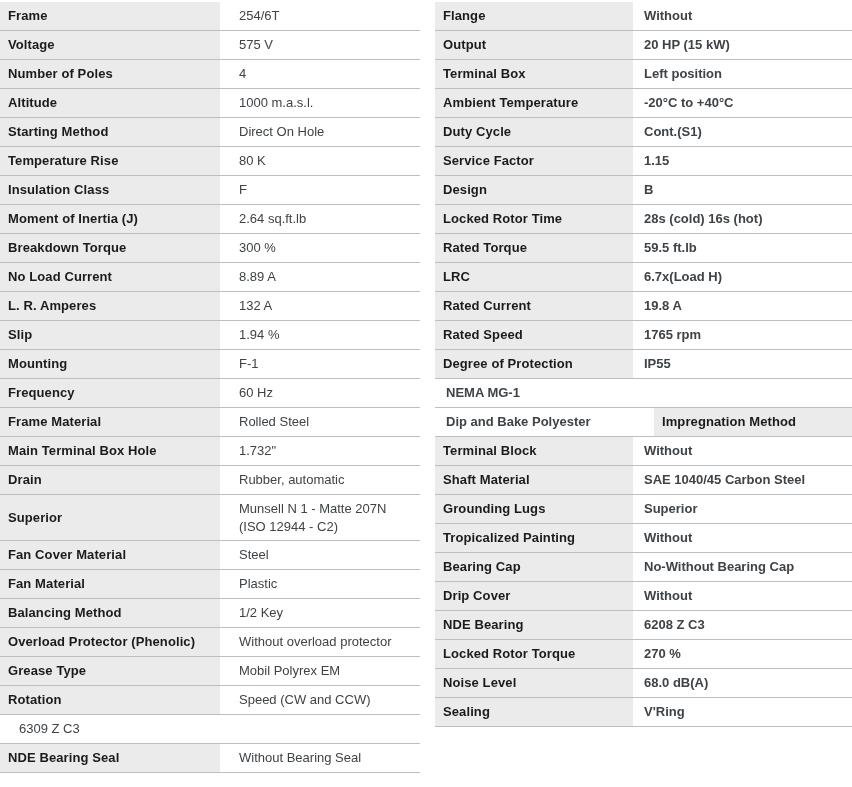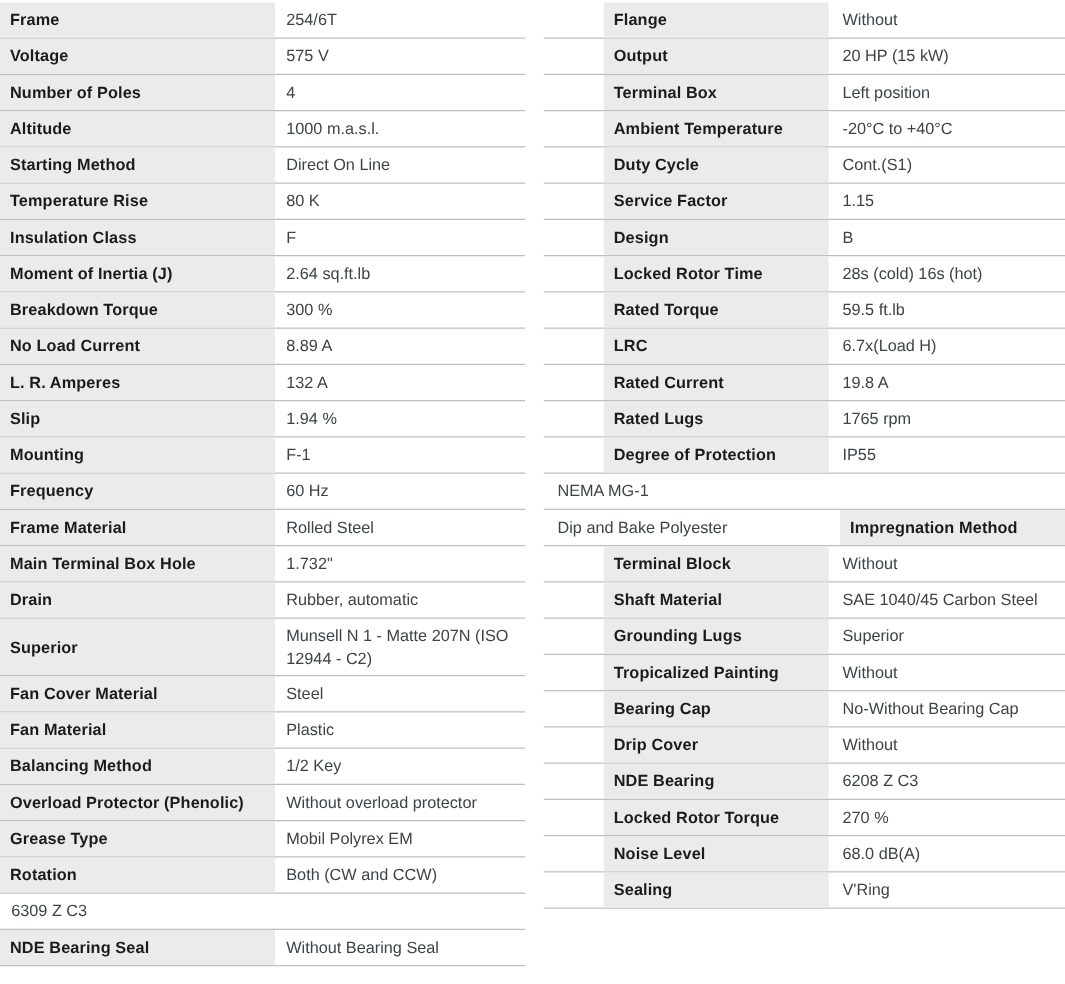--- a/index.html
+++ b/index.html
@@ -41,27 +41,27 @@
     line-height: 1.35;
   }
   .cell.label {
     background: #ebebeb;
     font-weight: bold;
     color: #1b1b1b;
     letter-spacing: 0.1px;
     flex: 0 0 auto;
   }
   .spec-table.left  .cell.label { width: 220px; }
-  .spec-table.right .cell.label { width: 180px; margin-left: 48px; }
+  .spec-table.right .cell.label { width: 198px; }
   .cell.value {
     color: #3e4347;
     flex: 1 1 auto;
-    padding-left: 9px;
-  }
-  .spec-table.right .cell.value { padding-left: 11px; }
+    padding-left: 19px;
+  }
+  .spec-table.right .cell.value { padding-left: 11px; font-weight: bold; }
 </style>
 </head>
 <body>
 
 <div class="layout">
   <div class="spec-table left" id="table-left">
       <div class="spec-row">
         <div class="cell label">Frame</div>
         <div class="cell value">254/6T</div>
       </div>
@@ -72,21 +72,21 @@
       <div class="spec-row">
         <div class="cell label">Number of Poles</div>
         <div class="cell value">4</div>
       </div>
       <div class="spec-row">
         <div class="cell label">Altitude</div>
         <div class="cell value">1000 m.a.s.l.</div>
       </div>
       <div class="spec-row">
         <div class="cell label">Starting Method</div>
-        <div class="cell value">Direct On Line</div>
+        <div class="cell value">Direct On Hole</div>
       </div>
       <div class="spec-row">
         <div class="cell label">Temperature Rise</div>
         <div class="cell value">80 K</div>
       </div>
       <div class="spec-row">
         <div class="cell label">Insulation Class</div>
         <div class="cell value">F</div>
       </div>
       <div class="spec-row">
@@ -148,21 +148,21 @@
       <div class="spec-row">
         <div class="cell label">Overload Protector (Phenolic)</div>
         <div class="cell value">Without overload protector</div>
       </div>
       <div class="spec-row">
         <div class="cell label">Grease Type</div>
         <div class="cell value">Mobil Polyrex EM</div>
       </div>
       <div class="spec-row">
         <div class="cell label">Rotation</div>
-        <div class="cell value">Both (CW and CCW)</div>
+        <div class="cell value">Speed (CW and CCW)</div>
       </div>
       <div class="spec-row">
         <div class="cell value">6309 Z C3</div>
       </div>
       <div class="spec-row">
         <div class="cell label">NDE Bearing Seal</div>
         <div class="cell value">Without Bearing Seal</div>
       </div>
     </div>
   <div class="spec-table right" id="table-right">
@@ -204,21 +204,21 @@
       </div>
       <div class="spec-row">
         <div class="cell label">LRC</div>
         <div class="cell value">6.7x(Load H)</div>
       </div>
       <div class="spec-row">
         <div class="cell label">Rated Current</div>
         <div class="cell value">19.8 A</div>
       </div>
       <div class="spec-row">
-        <div class="cell label">Rated Lugs</div>
+        <div class="cell label">Rated Speed</div>
         <div class="cell value">1765 rpm</div>
       </div>
       <div class="spec-row">
         <div class="cell label">Degree of Protection</div>
         <div class="cell value">IP55</div>
       </div>
       <div class="spec-row">
         <div class="cell value">NEMA MG-1</div>
       </div>
       <div class="spec-row">

